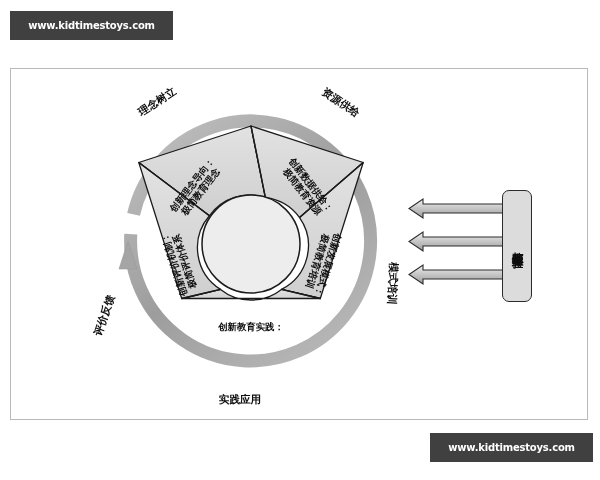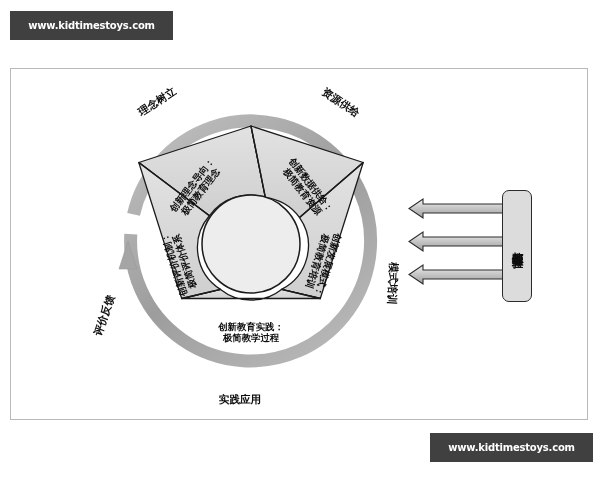--- a/index.html
+++ b/index.html
@@ -209,21 +209,20 @@
     <div>极简教育资源</div>
   </div>
 
   <div class="txt seg-label" style="left:312px; top:183px; transform:rotate(108deg);">
     <div>创新发展模式：</div>
     <div>极简教育培训</div>
   </div>
 
   <div class="txt seg-label" style="left:240px; top:252px;">
     <div>创新教育实践：</div>
-    <div>极简教学过程</div>
   </div>
 
   <div class="txt seg-label" style="left:168px; top:183px; transform:rotate(-108deg);">
     <div>创新评价机制：</div>
     <div>极简评价体系</div>
   </div>
 
   <div class="txt ring-label" style="left:146px; top:26px; transform:rotate(-33deg);">理念树立</div>
 
   <div class="txt ring-label" style="left:330px; top:27px; transform:rotate(34deg);">资源供给</div>

